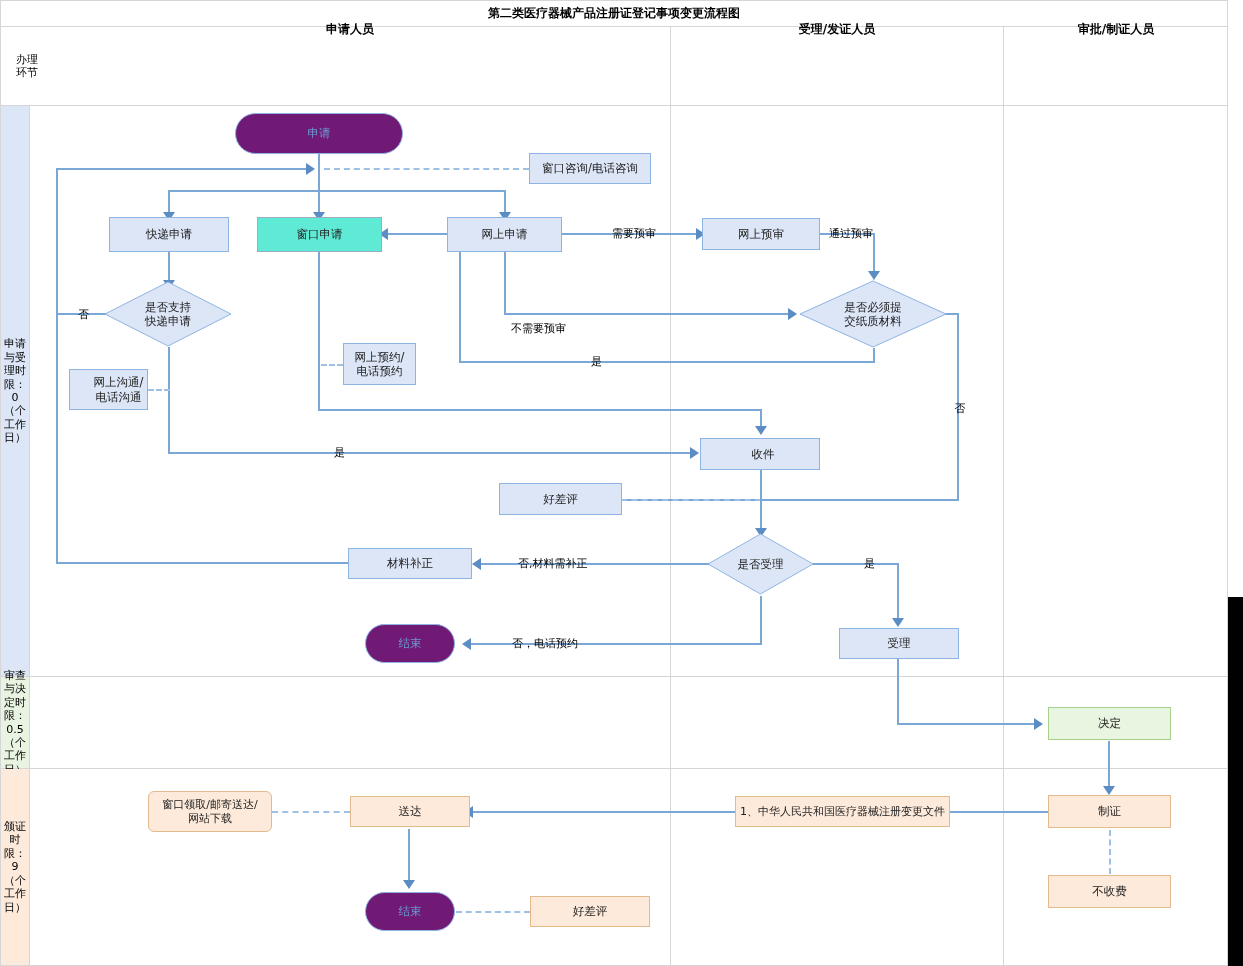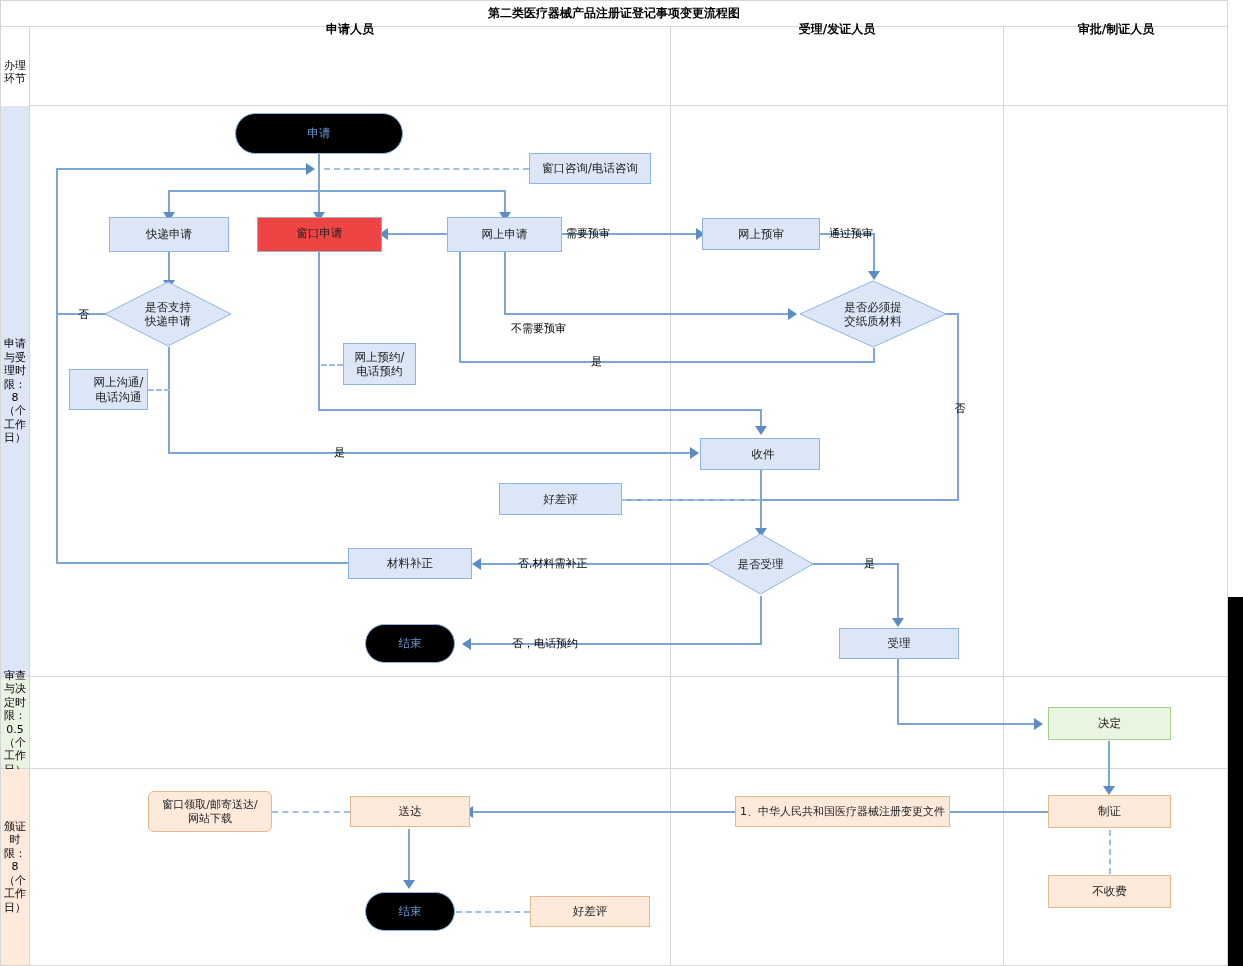--- a/index.html
+++ b/index.html
@@ -25,25 +25,25 @@
   .stage-head{background:#fff;}
   .stage-a{background:#dce6f7;}
   .stage-b{background:#e9f3e2;}
   .stage-c{background:#fdeadb;}
 
   
   .node{position:absolute;box-sizing:border-box;display:flex;align-items:center;justify-content:center;text-align:center;}
   .node span{font-size:11.5px;line-height:1.25;color:#222;display:block;padding:0 2px;}
 
   .rect-blue{background:#dce6f7;border:1px solid #8eb4e3;}
-  .rect-blue-gray{background:#ef4444;border:1px solid #9aadc4;font-family:Liberation Mono, monospace;}
+  .rect-blue-gray{background:#5eead4;border:1px solid #9aadc4;}
   .rect-green{background:#e8f5e0;border:1px solid #a7cf8e;}
   .rect-orange{background:#fdeadb;border:1px solid #e3b98e;}
 
-  .term{background:#000000;border:1.4px solid #8eb4e3;border-radius:22px;}
+  .term{background:#701a75;border:1.4px solid #8eb4e3;border-radius:22px;}
   .term span{color:#6c9bd2;}
 
   .diamond{position:absolute;}
   .diamond svg{position:absolute;left:0;top:0;}
   .diamond .dlabel{position:absolute;left:0;top:0;width:100%;height:100%;
         display:flex;align-items:center;justify-content:center;text-align:center;}
   .diamond .dlabel span{font-size:11.5px;line-height:1.25;color:#222;}
 
   
   .conn{position:absolute;background:#7ba7d7;}
@@ -75,41 +75,41 @@
     <span>第二类医疗器械产品注册证登记事项变更流程图</span>
   </div>
 
   <div class="vline" style="left:29px;top:27px;height:939px;"></div>
   <div class="vline" style="left:670px;top:27px;height:939px;"></div>
   <div class="vline" style="left:1003px;top:27px;height:939px;"></div>
   <div class="hline" style="left:0;top:105px;width:1228px;"></div>
   <div class="hline" style="left:0;top:676px;width:1228px;"></div>
   <div class="hline" style="left:0;top:768px;width:1228px;"></div>
 
-  <div class="stage stage-head" style="top:33px;height:78px;">
+  <div class="stage stage-head" style="top:27px;height:78px;margin-left:12px;">
     <span>办理环节</span>
   </div>
   <div class="col-head" style="left:30px;width:640px;">
     <span>申请人员</span>
   </div>
   <div class="col-head" style="left:671px;width:332px;">
     <span>受理/发证人员</span>
   </div>
   <div class="col-head" style="left:1004px;width:224px;">
     <span>审批/制证人员</span>
   </div>
 
   <div class="stage stage-a" style="top:106px;height:570px;">
-    <span>申请与受理时限：8（个工作日）</span>
+    <span>申请与受理时限：0（个工作日）</span>
   </div>
   <div class="stage stage-b" style="top:677px;height:91px;">
     <span>审查与决定时限：0.5（个工作日）</span>
   </div>
   <div class="stage stage-c" style="top:769px;height:196px;">
-    <span>颁证时限：8（个工作日）</span>
+    <span>颁证时限：9（个工作日）</span>
   </div>
 
   <div class="conn v" style="left:318px;top:153px;height:76px;"></div>
 
   <div class="conn h" style="left:56px;top:168px;width:256px;"></div>
   <div class="arrow ar-r" style="left:306px;top:163px;"></div>
   <div class="conn v" style="left:56px;top:168px;height:396px;"></div>
   <div class="conn h" style="left:56px;top:562px;width:292px;"></div>
 
   <div class="dash-h" style="left:324px;top:168px;width:205px;"></div>
@@ -304,21 +304,21 @@
   </div>
 
   <div class="node term" style="left:365px;top:892px;width:90px;height:39px;">
     <span>结束</span>
   </div>
 
   <div class="node rect-orange" style="left:530px;top:896px;width:120px;height:31px;">
     <span>好差评</span>
   </div>
 
-  <div class="elabel" style="left:566px;top:226px;">需要预审</div>
+  <div class="elabel" style="left:612px;top:226px;">需要预审</div>
   <div class="elabel" style="left:829px;top:226px;">通过预审</div>
   <div class="elabel" style="left:511px;top:321px;">不需要预审</div>
   <div class="elabel" style="left:78px;top:307px;">否</div>
   <div class="elabel" style="left:591px;top:354px;">是</div>
   <div class="elabel" style="left:334px;top:445px;">是</div>
   <div class="elabel-v" style="left:951px;top:395px;">否</div>
   <div class="elabel" style="left:864px;top:556px;">是</div>
   <div class="elabel" style="left:518px;top:556px;">否,材料需补正</div>
   <div class="elabel" style="left:512px;top:636px;">否，电话预约</div>
 

